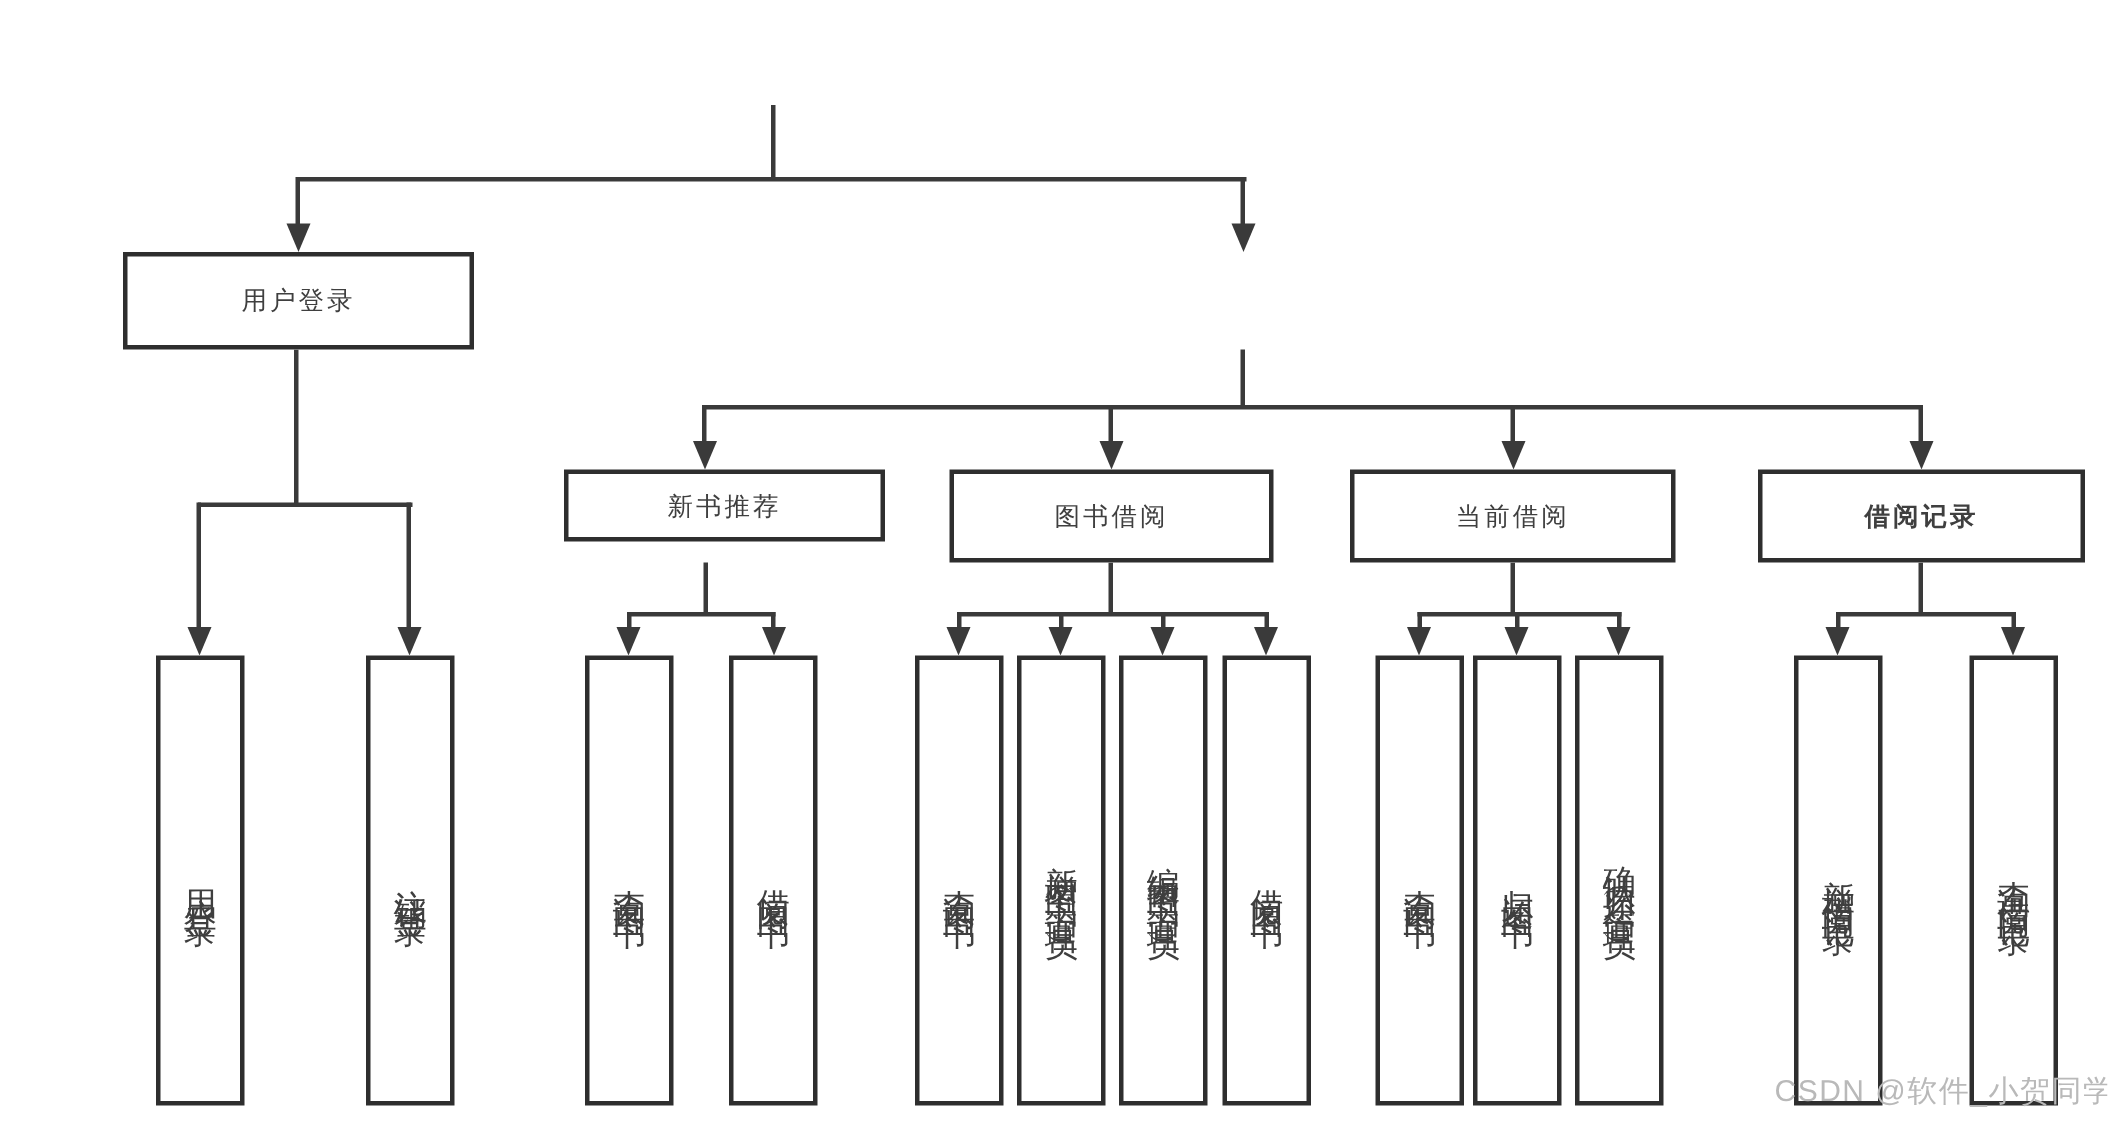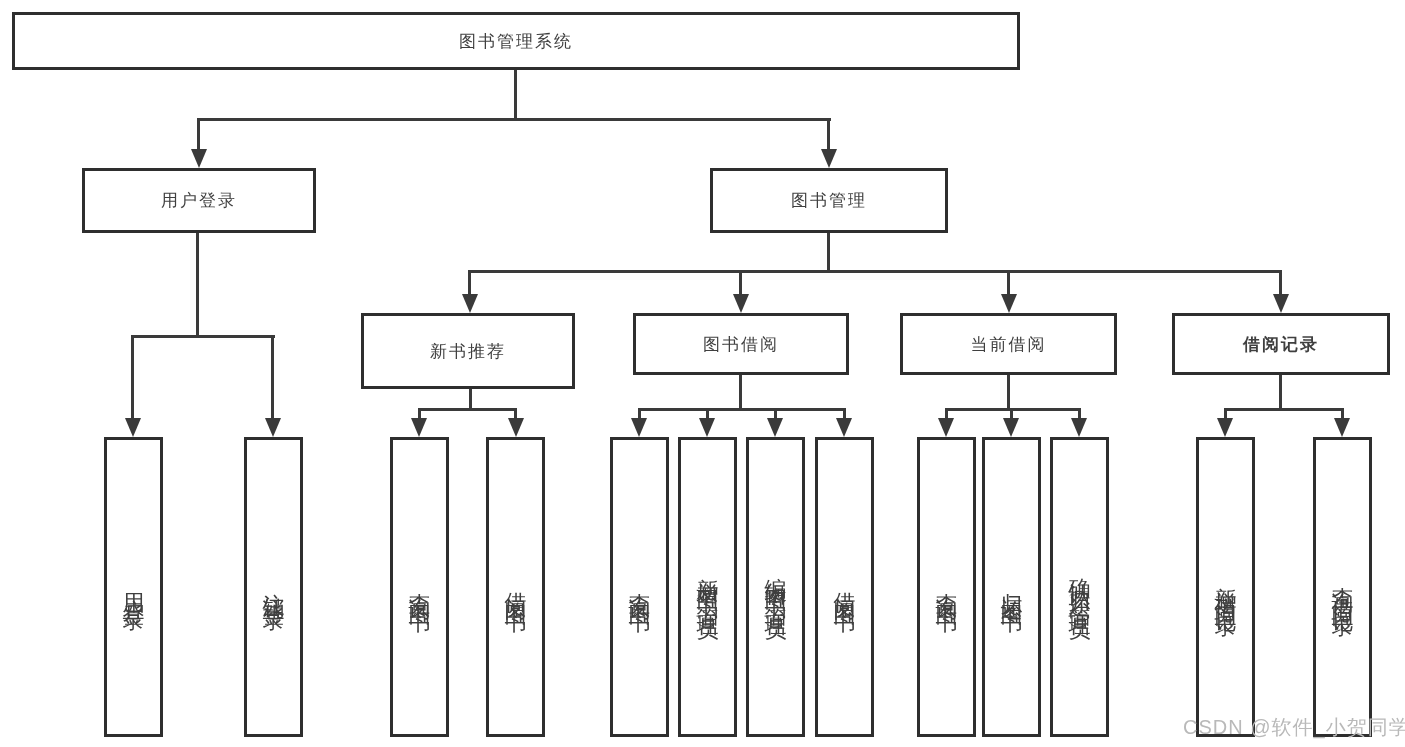--- a/index.html
+++ b/index.html
@@ -27,57 +27,51 @@
   .watermark{
     position:absolute;left:1183px;top:714px;z-index:5;
     font-size:20px;color:#b9b9b9;white-space:nowrap;letter-spacing:1px;
   }
 </style>
 </head>
 <body>
 
 <div id="canvas">
 
-  <div class="node" style="left:12px;top:12px;width:1008px;height:58px;">
-    <span class="hlabel">图书管理系统</span>
-  </div>
 
   <div class="vline" style="left:514px;top:70px;height:48px;"></div>
   <div class="hline" style="left:198px;top:118px;width:633px;"></div>
   <div class="vline" style="left:197px;top:118px;height:33px;"></div>
   <div class="arrow" style="left:191px;top:149px;"></div>
   <div class="vline" style="left:827px;top:118px;height:33px;"></div>
   <div class="arrow" style="left:821px;top:149px;"></div>
 
   <div class="node" style="left:82px;top:168px;width:234px;height:65px;">
     <span class="hlabel">用户登录</span>
-  </div>
-  <div class="node" style="left:710px;top:168px;width:238px;height:65px;">
-    <span class="hlabel">图书管理</span>
   </div>
 
   <div class="vline" style="left:196px;top:233px;height:103px;"></div>
   <div class="hline" style="left:132px;top:335px;width:143px;"></div>
   <div class="vline" style="left:131px;top:335px;height:84px;"></div>
   <div class="arrow" style="left:125px;top:418px;"></div>
   <div class="vline" style="left:271px;top:335px;height:84px;"></div>
   <div class="arrow" style="left:265px;top:418px;"></div>
 
   <div class="vline" style="left:827px;top:233px;height:39px;"></div>
   <div class="hline" style="left:469px;top:270px;width:813px;"></div>
   <div class="vline" style="left:468px;top:270px;height:26px;"></div>
   <div class="arrow" style="left:462px;top:294px;"></div>
   <div class="vline" style="left:739px;top:270px;height:26px;"></div>
   <div class="arrow" style="left:733px;top:294px;"></div>
   <div class="vline" style="left:1007px;top:270px;height:26px;"></div>
   <div class="arrow" style="left:1001px;top:294px;"></div>
   <div class="vline" style="left:1279px;top:270px;height:26px;"></div>
   <div class="arrow" style="left:1273px;top:294px;"></div>
 
-  <div class="node" style="left:361px;top:313px;width:214px;height:76px;">
+  <div class="node" style="left:376px;top:313px;width:214px;height:48px;">
     <span class="hlabel">新书推荐</span>
   </div>
   <div class="node" style="left:900px;top:313px;width:217px;height:62px;">
     <span class="hlabel">当前借阅</span>
   </div>
   <div class="node" style="left:633px;top:313px;width:216px;height:62px;">
     <span class="hlabel">图书借阅</span>
   </div>
   <div class="node" style="left:1172px;top:313px;width:218px;height:62px;font-weight:bold;">
     <span class="hlabel">借阅记录</span>

